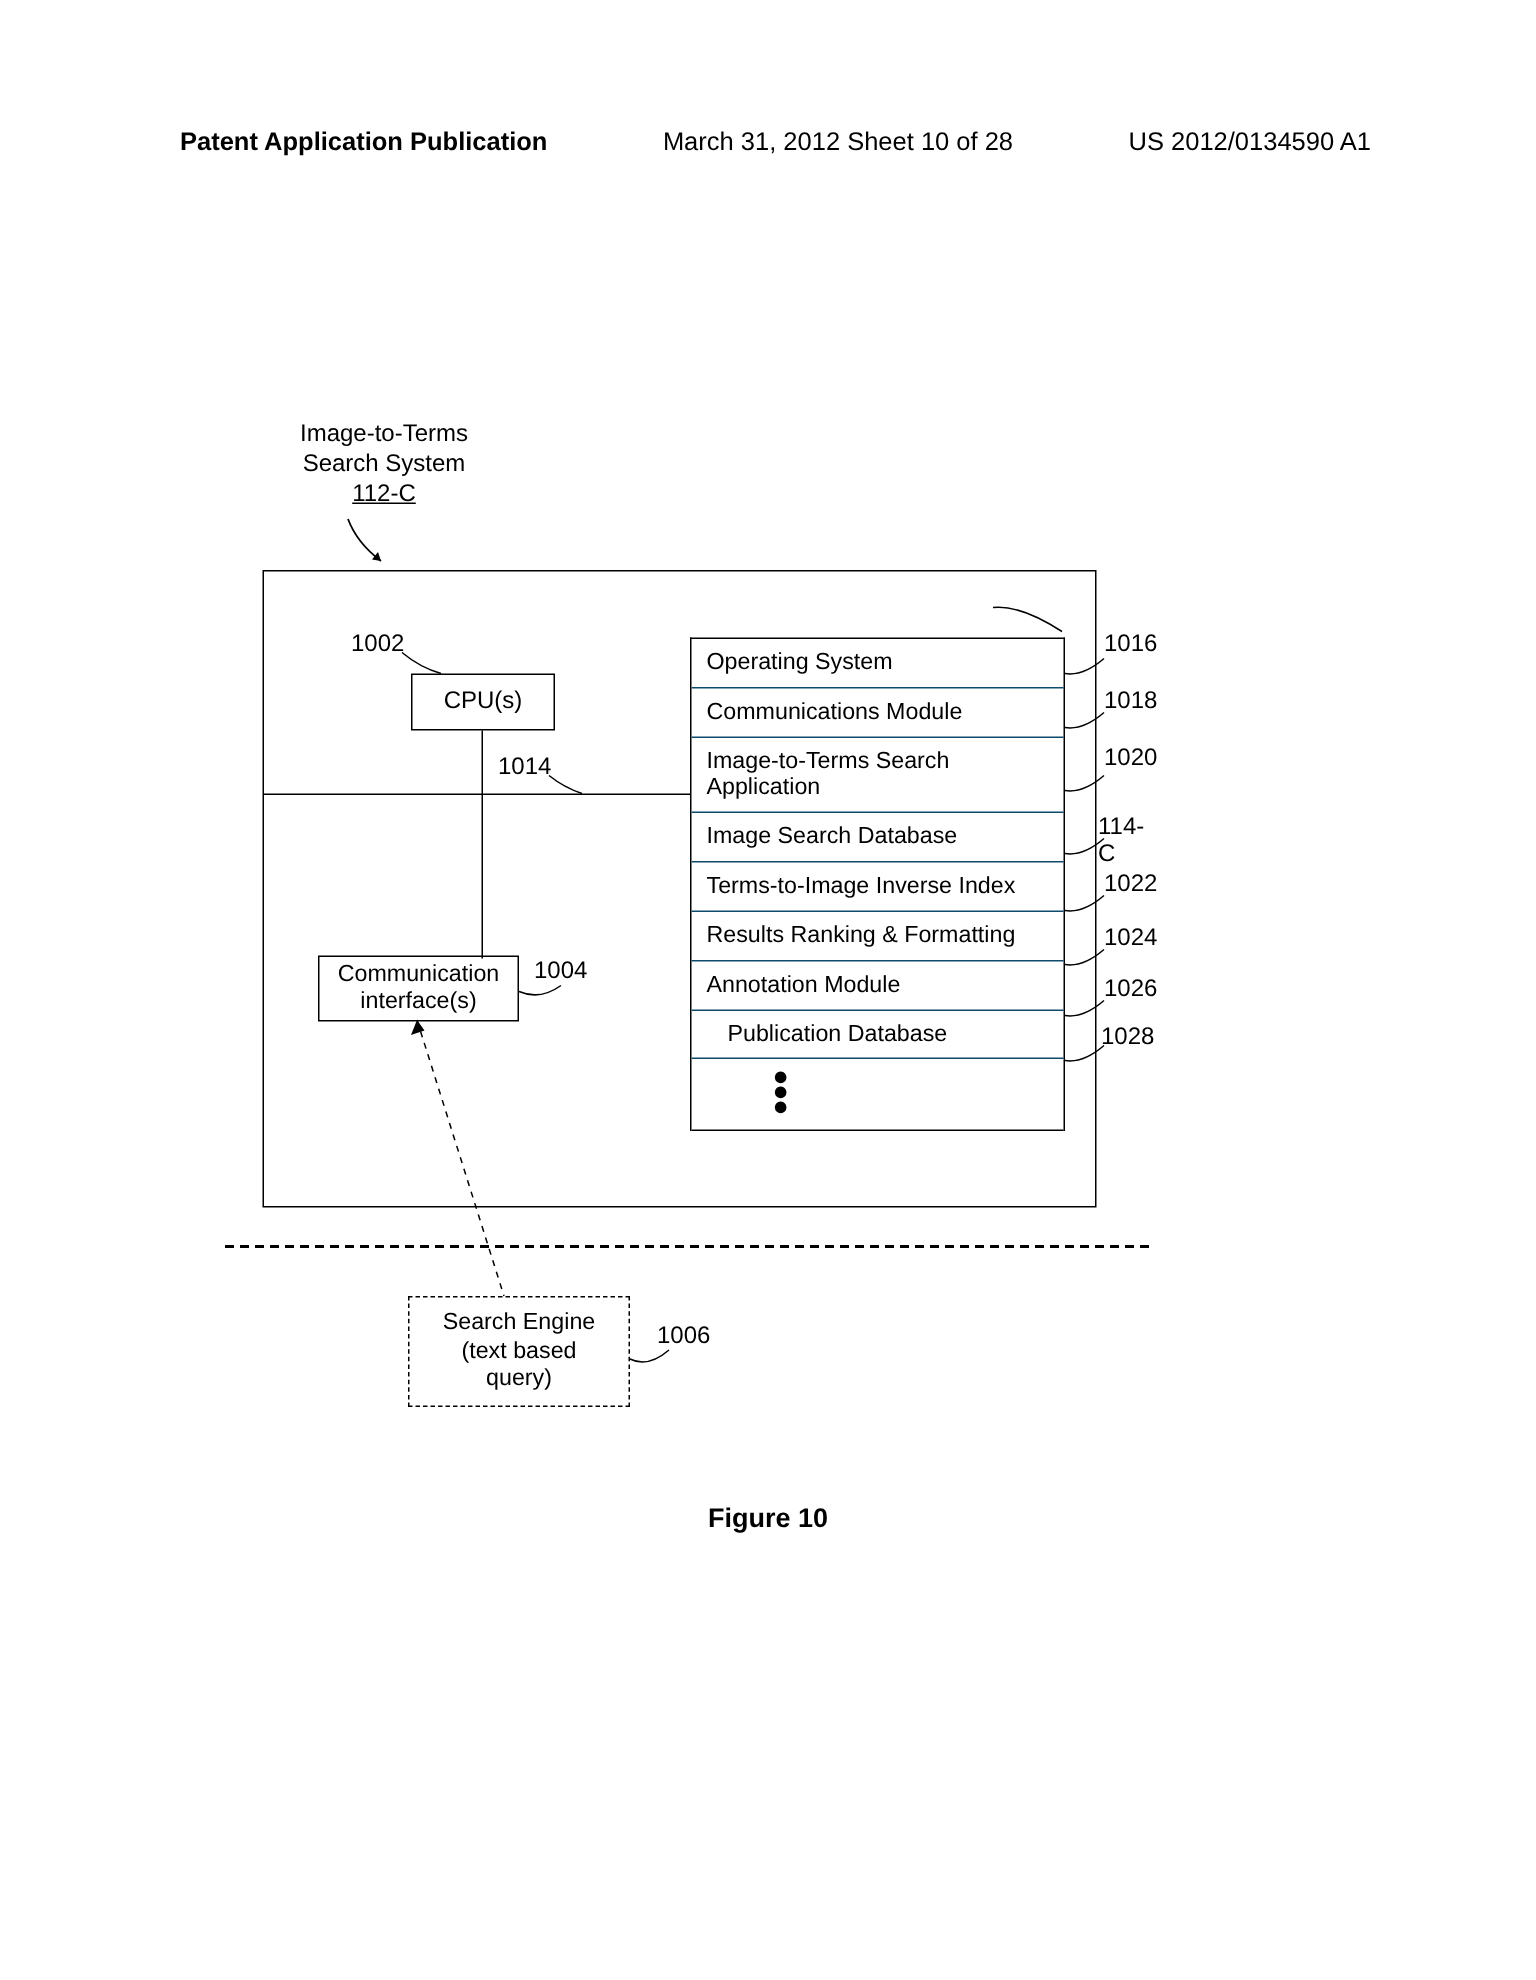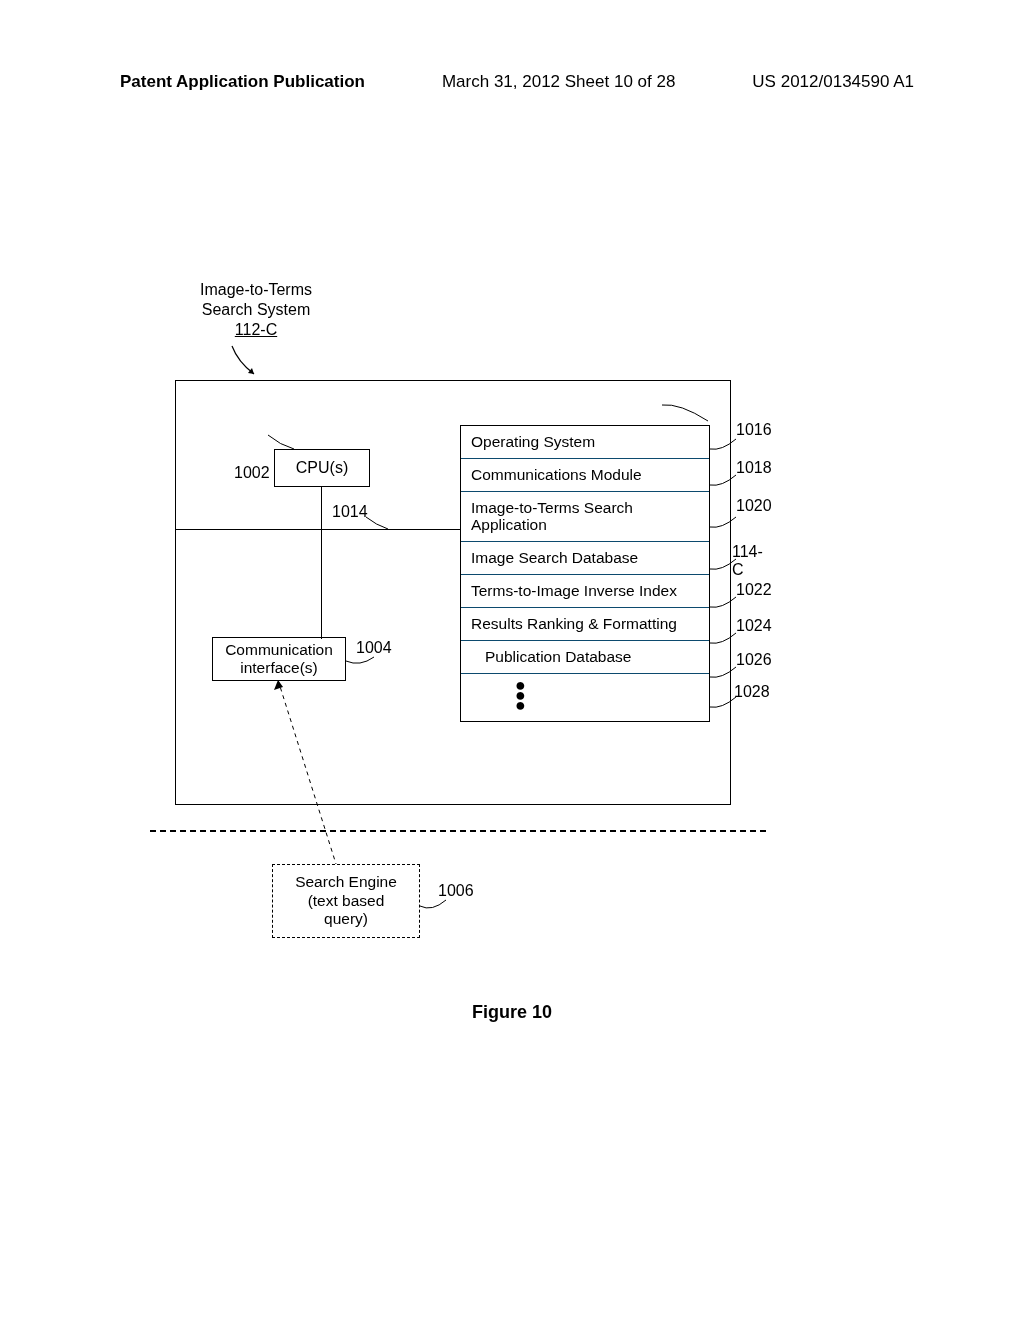--- a/index.html
+++ b/index.html
@@ -14,21 +14,21 @@
   }
   .page {
     position: relative;
     width: 1024px;
     height: 1320px;
   }
   .header-row {
     position: absolute;
     left: 120px;
     right: 110px;
-    top: 72px;
+    top: 85px;
     display: flex;
     justify-content: space-between;
     font-size: 17px;
   }
   .hdr-left { font-weight: bold; }
   .hdr-center { }
   .hdr-right { }
 
   
   .systitle {
@@ -70,21 +70,21 @@
 
   
   .cpu {
     position: absolute;
     left: 98px; top: 68px;
     width: 96px; height: 38px;
     border: 1px solid #000;
     font-size: 16px;
     display: flex; align-items: center; justify-content: center;
   }
-  .cpu-ref { position: absolute; left: 58px; top: 40px; font-size: 16px; margin-top: 43px; }
+  .cpu-ref { position: absolute; left: 58px; top: 40px; font-size: 16px; }
   .cpu-lead { position: absolute; left: 92px; top: 50px; width: 30px; height: 20px; }
 
   
   .mem-title { position: absolute; left: 350px; top: 0px; font-size: 16px; text-align: center; width: 120px; line-height: 1.2; margin-top: 44px; }
   .memtable {
     position: absolute;
     left: 284px; top: 44px;
     width: 250px;
     border: 1px solid #000;
     border-bottom: 0;
@@ -240,20 +240,21 @@
       <path d="M0 6 Q 18 4 46 22" stroke="#000" fill="none" stroke-width="1"></path>
     </svg>
 
     <div class="memtable">
       <div class="memrow"><span>Operating System</span></div>
       <div class="memrow"><span>Communications Module</span></div>
       <div class="memrow"><span>Image-to-Terms Search Application</span></div>
       <div class="memrow"><span>Image Search Database</span></div>
       <div class="memrow"><span>Terms-to-Image Inverse Index</span></div>
       <div class="memrow"><span>Results Ranking &amp; Formatting</span></div>
+      <div class="memrow"><span>Annotation Module</span></div>
       <div class="memrow indent"><span>Publication Database</span></div>
       <div class="memrow dots">
           <span class="d">●<br>●<br>●</span>
         </div>
     </div>
 
     <span class="mem-ref" style="left:560px; top:40px">1016</span>
     <span class="mem-ref" style="left:560px; top:78px">1018</span>
     <span class="mem-ref" style="left:560px; top:116px">1020</span>
     <span class="mem-ref" style="left:556px; top:162px">114-C</span>

